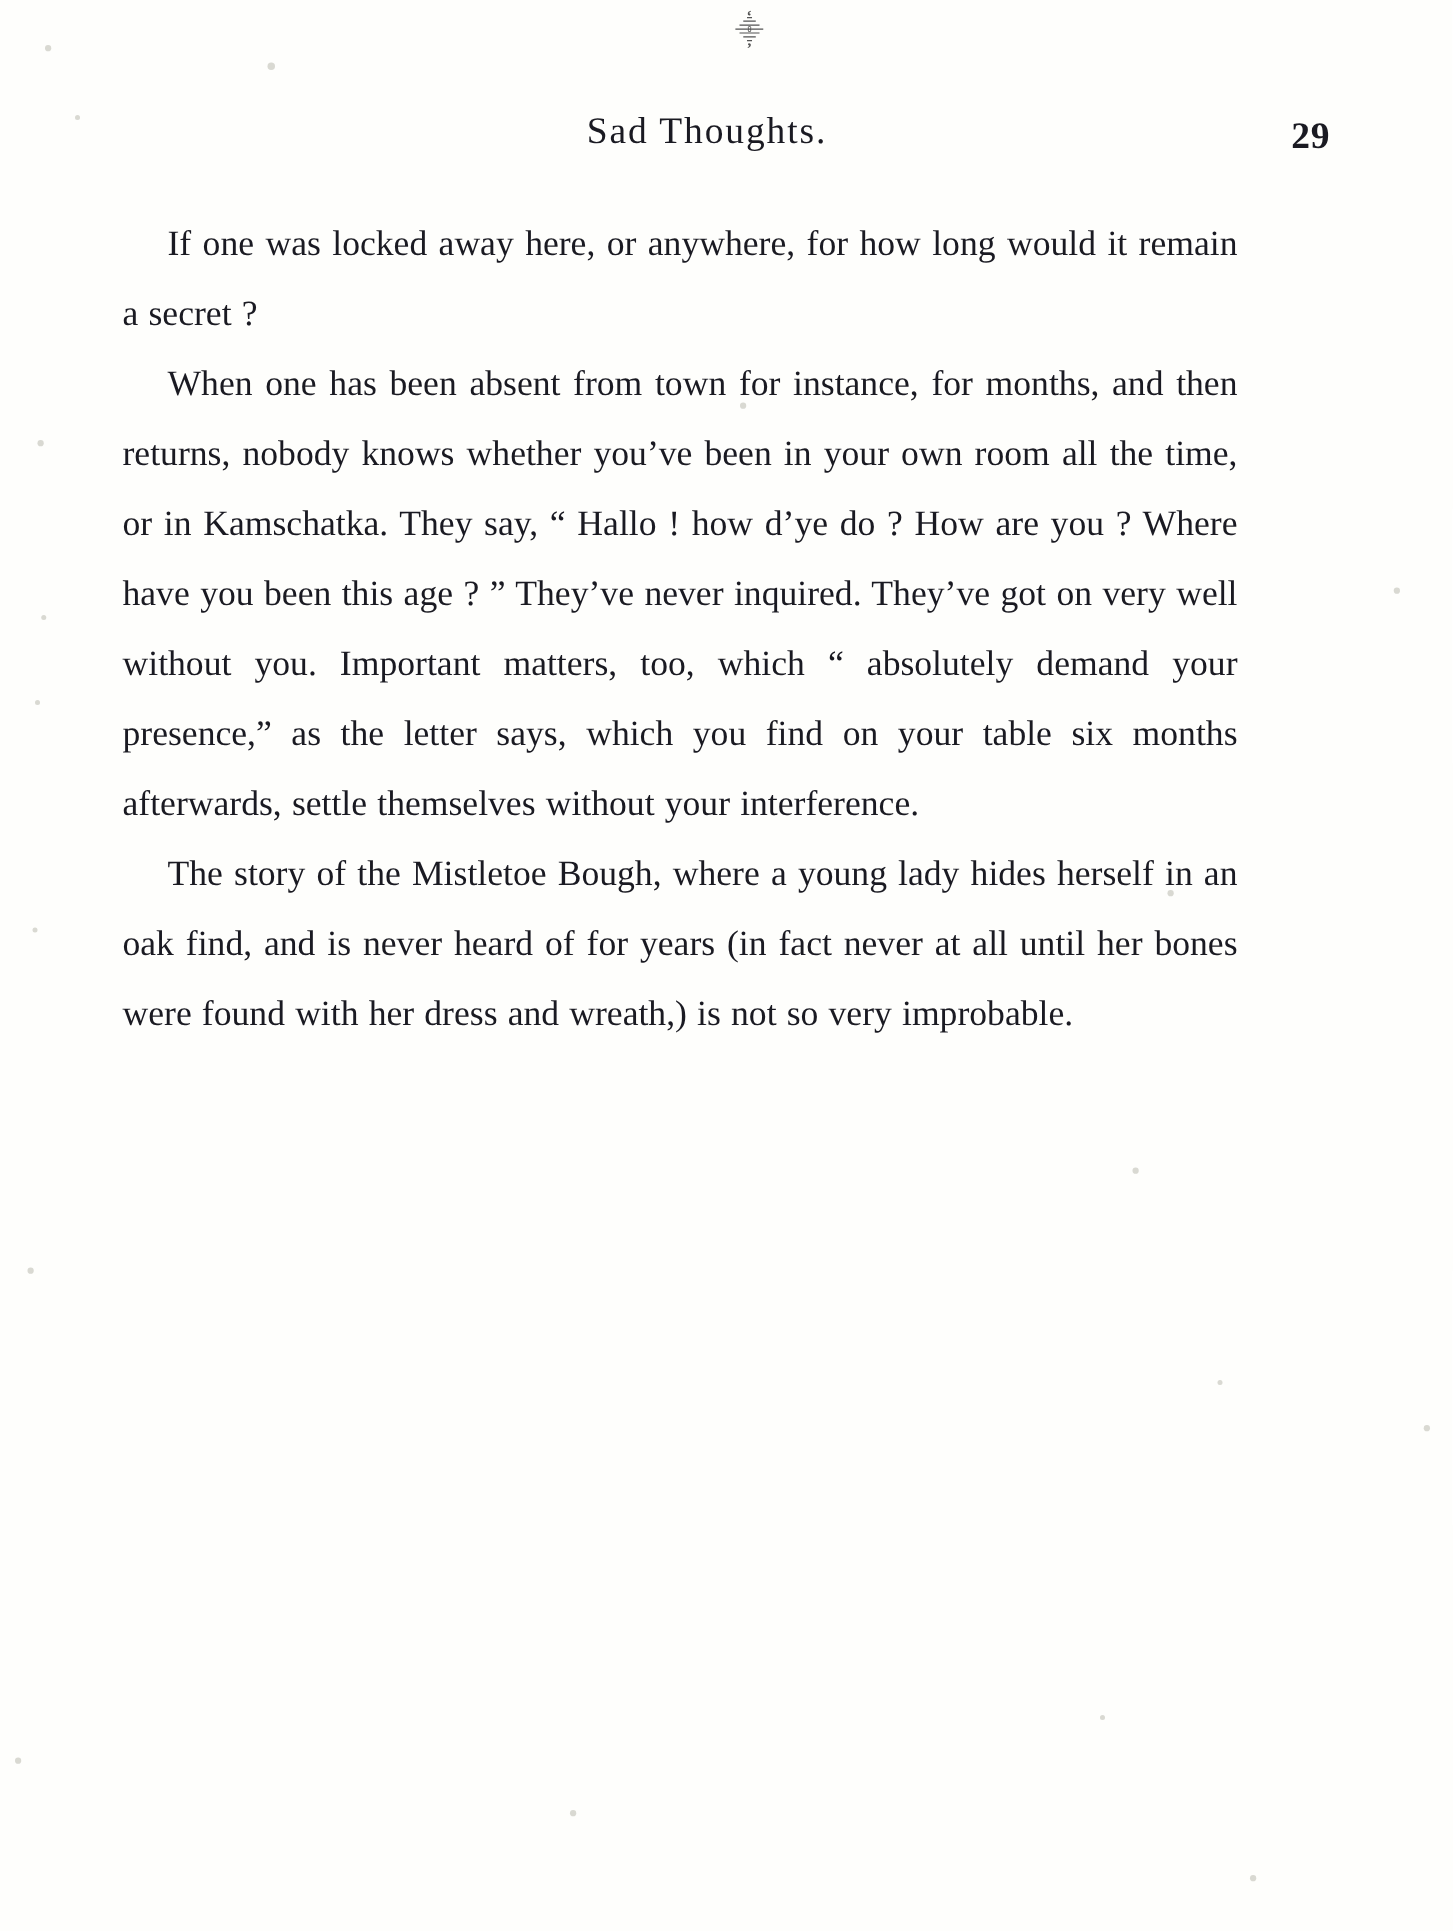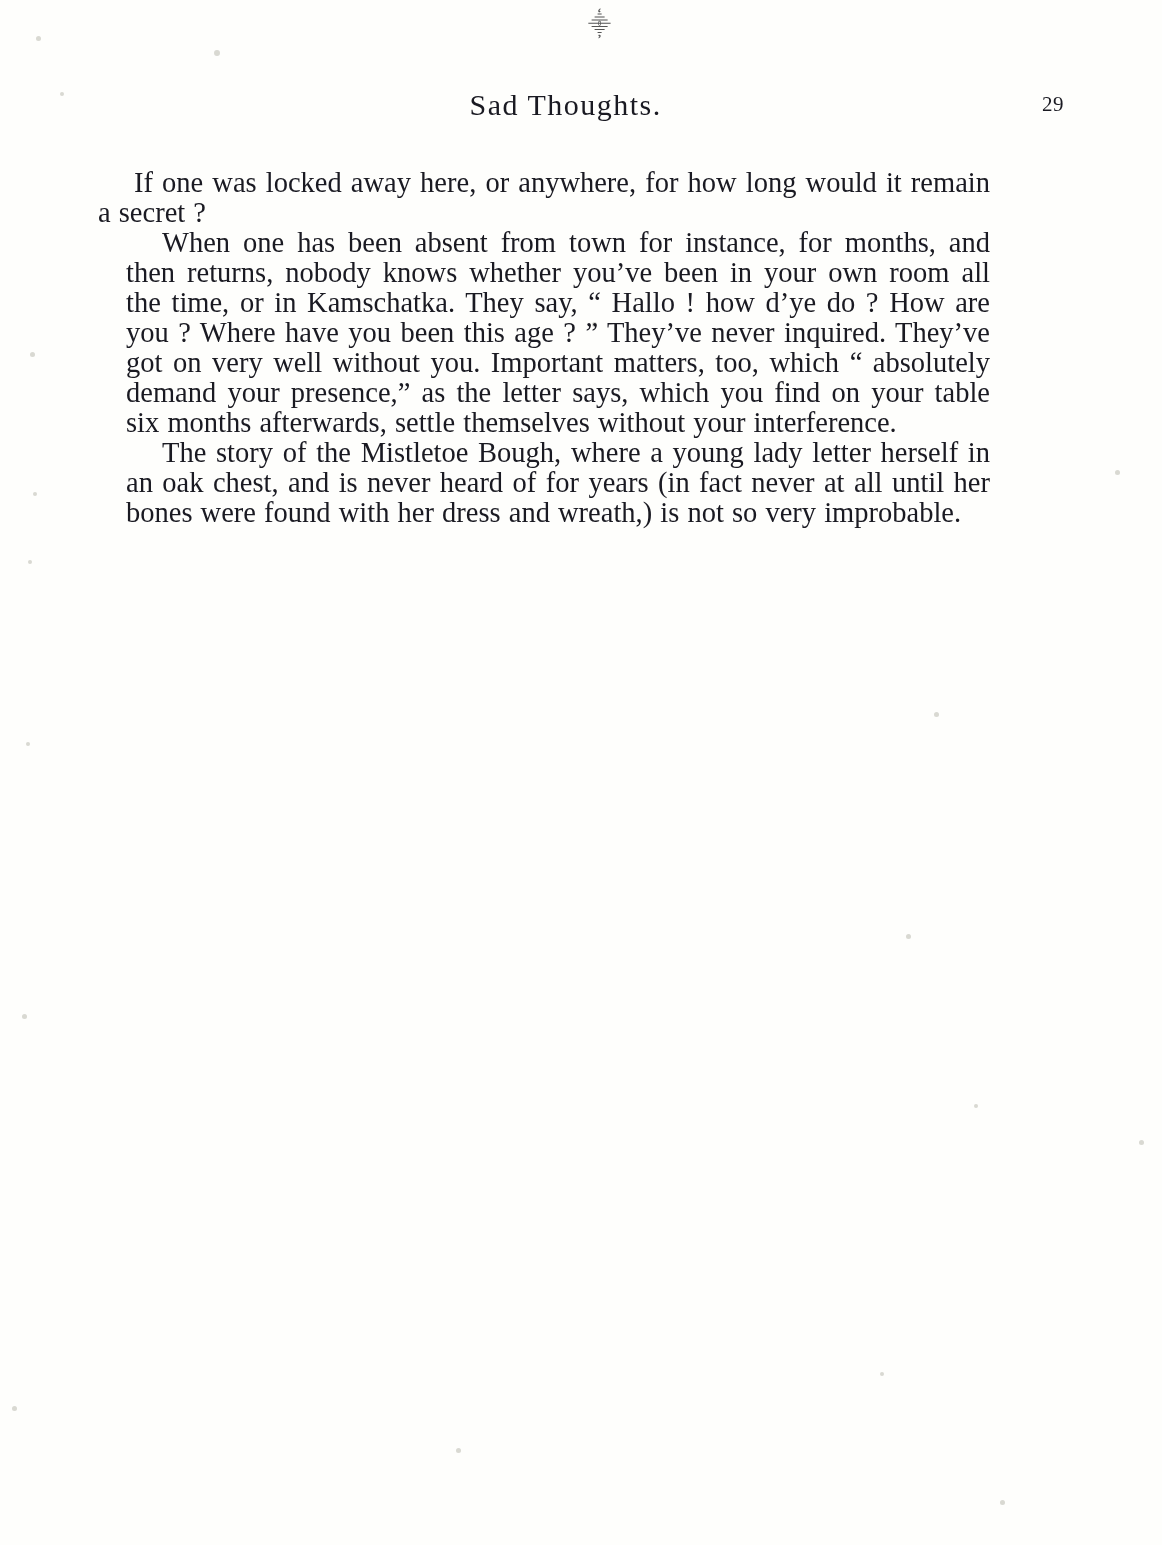--- a/index.html
+++ b/index.html
@@ -40,41 +40,41 @@
     transform: translateX(-58%);
     top: 0;
     font-size: 30px;
     letter-spacing: 1.5px;
     white-space: nowrap;
   }
   .folio {
     position: absolute;
     right: 0;
     top: 4px;
-    font-size: 21px;
-    font-weight: 400;
+    font-size: 30px;
+    font-weight: 700;
     letter-spacing: .5px;
   }
   .body-text {
     position: absolute;
     top: 168px;
     left: 98px;
     width: 892px;
   }
   .para {
     margin: 0 0 0 0;
     text-indent: 36px;
     text-align: justify;
     font-size: 28.5px;
-    line-height: 30px;
+    line-height: 56px;
     word-spacing: 1px;
     -webkit-hyphens: none;
     hyphens: none;
   }
-  .para + .para { margin-top: 0px; margin-left: 28px; }
+  .para + .para { margin-top: 0px; }
   .para:last-child { text-align: justify; }
   .para.last-line-natural { text-align-last: left; }
   .top-mark {
     position: absolute;
     left: 588px;
     top: 8px;
     font-size: 22px;
     color: #555;
     font-family: "Liberation Serif", serif;
   }
@@ -106,16 +106,16 @@
   <div class="top-mark">⸎</div>
 
   <div class="header">
     <div class="running-title">Sad Thoughts.</div>
     <div class="folio">29</div>
   </div>
 
   <div class="body-text">
     <p class="para last-line-natural">If one was locked away here, or anywhere, for how long would it remain a secret ?</p>
     <p class="para last-line-natural">When one has been absent from town for instance, for months, and then returns, nobody knows whether you’ve been in your own room all the time, or in Kamschatka.   They say, “ Hallo ! how d’ye do ?   How are you ?   Where have you been this age ? ”   They’ve never inquired.   They’ve got on very well without you.   Important matters, too, which “ absolutely demand your presence,” as the letter says, which you find on your table six months afterwards, settle themselves without your interference.</p>
-    <p class="para last-line-natural">The story of the Mistletoe Bough, where a young lady letter herself in an oak chest, and is never heard of for years (in fact never at all until her bones were found with her dress and wreath,) is not so very improbable.</p>
+    <p class="para last-line-natural">The story of the Mistletoe Bough, where a young lady hides herself in an oak find, and is never heard of for years (in fact never at all until her bones were found with her dress and wreath,) is not so very improbable.</p>
   </div>
 
 </div>
 
 </body></html>

